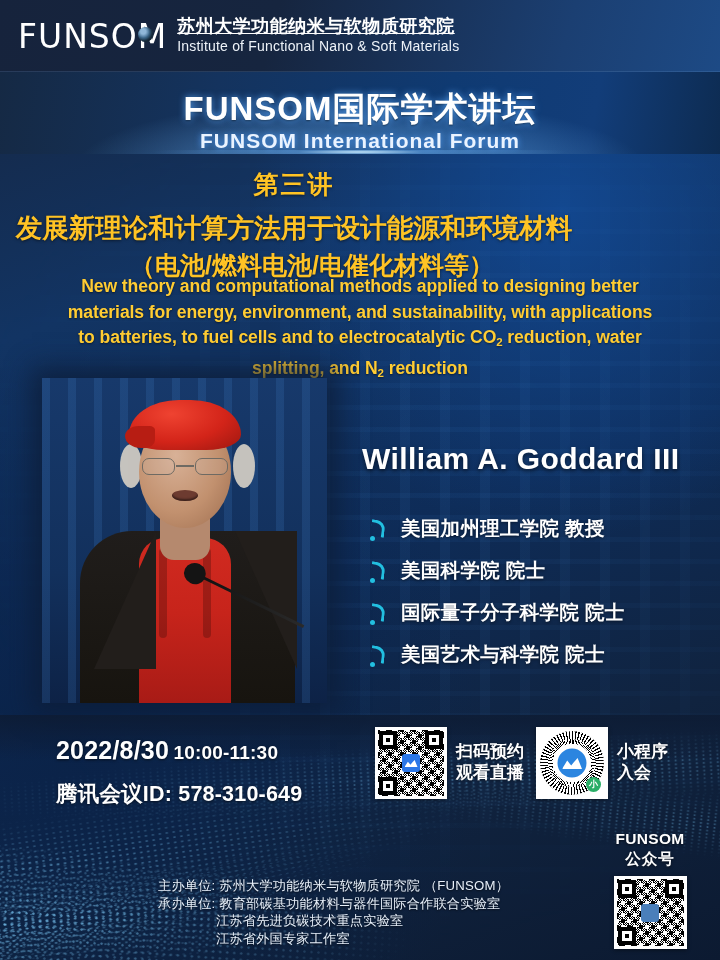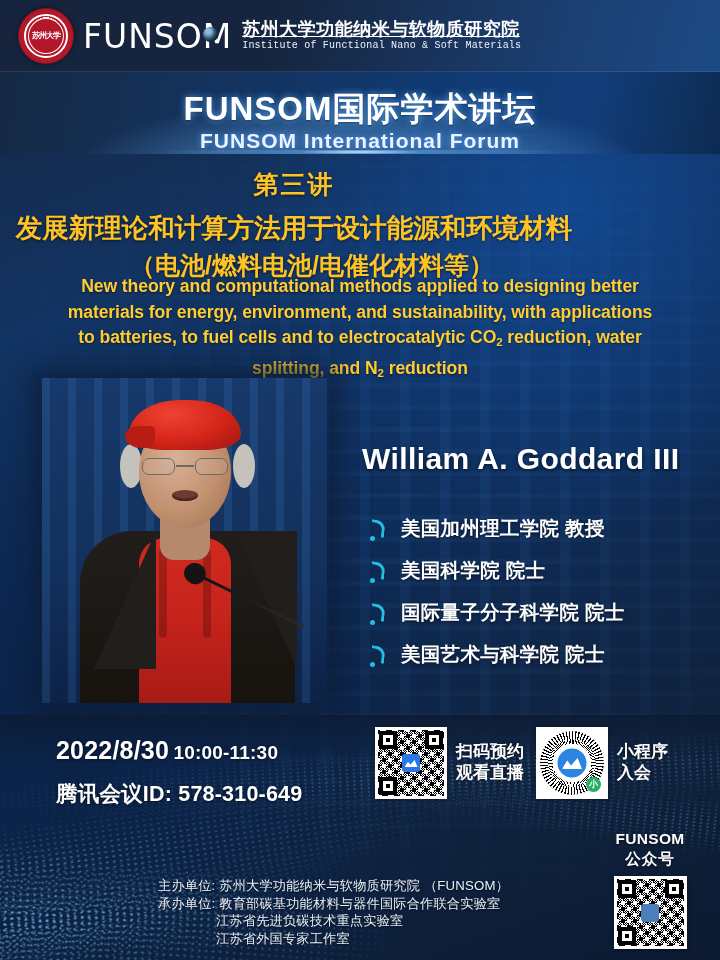--- a/index.html
+++ b/index.html
@@ -64,21 +64,21 @@
     font-family:"DejaVu Sans",sans-serif; position:relative; line-height:1;
     padding-top:2px;
   }
   .globe{
     position:absolute; right:14px; top:9px; width:15px; height:15px; border-radius:50%;
     background:radial-gradient(circle at 35% 30%, #8fb7d8 0 18%, #3d6a8e 45%, #16344f 100%);
     box-shadow:inset -2px -2px 3px rgba(0,0,0,.6);
   }
   .inst{ display:flex; flex-direction:column; gap:1px; }
   .inst-cn{ font-size:18px; font-weight:700; letter-spacing:.5px; line-height:1.1;text-decoration:underline; }
-  .inst-en{ font-size:10px; font-weight:400; letter-spacing:.2px; color:#eef3f9;font-family:Liberation Mono, monospace; }
+  .inst-en{ font-size:14px; font-weight:400; letter-spacing:.2px; color:#eef3f9; }
 
   
   .forum{
     position:absolute; left:0; top:72px; width:720px; height:82px;
     background:
       radial-gradient(ellipse 55% 120% at 50% 118%, rgba(120,190,255,.30) 0 40%, rgba(0,0,0,0) 72%),
       linear-gradient(100deg,#152944 0%,#14335e 30%,#0f3a72 62%,#123d79 82%,#0d2b51 100%);
     text-align:center; padding-top:18px;
   }
   .forum-cn{
@@ -374,23 +374,20 @@
   .orgs .ind{ padding-left:58px; }
 </style>
 </head>
 <body>
 
 <div id="poster">
 
   <div class="dashgrid"></div>
 
   <div class="header">
-    <div class="seal">
-      <span class="glyphs">苏州大学</span>
-    </div>
     <div class="brandwrap">
       <div class="funsom-word">
         <span>FUNSOM</span>
         <span class="globe"></span>
       </div>
       <div class="inst">
         <div class="inst-cn">苏州大学功能纳米与软物质研究院</div>
         <div class="inst-en">Institute of Functional Nano &amp; Soft Materials</div>
       </div>
     </div>

